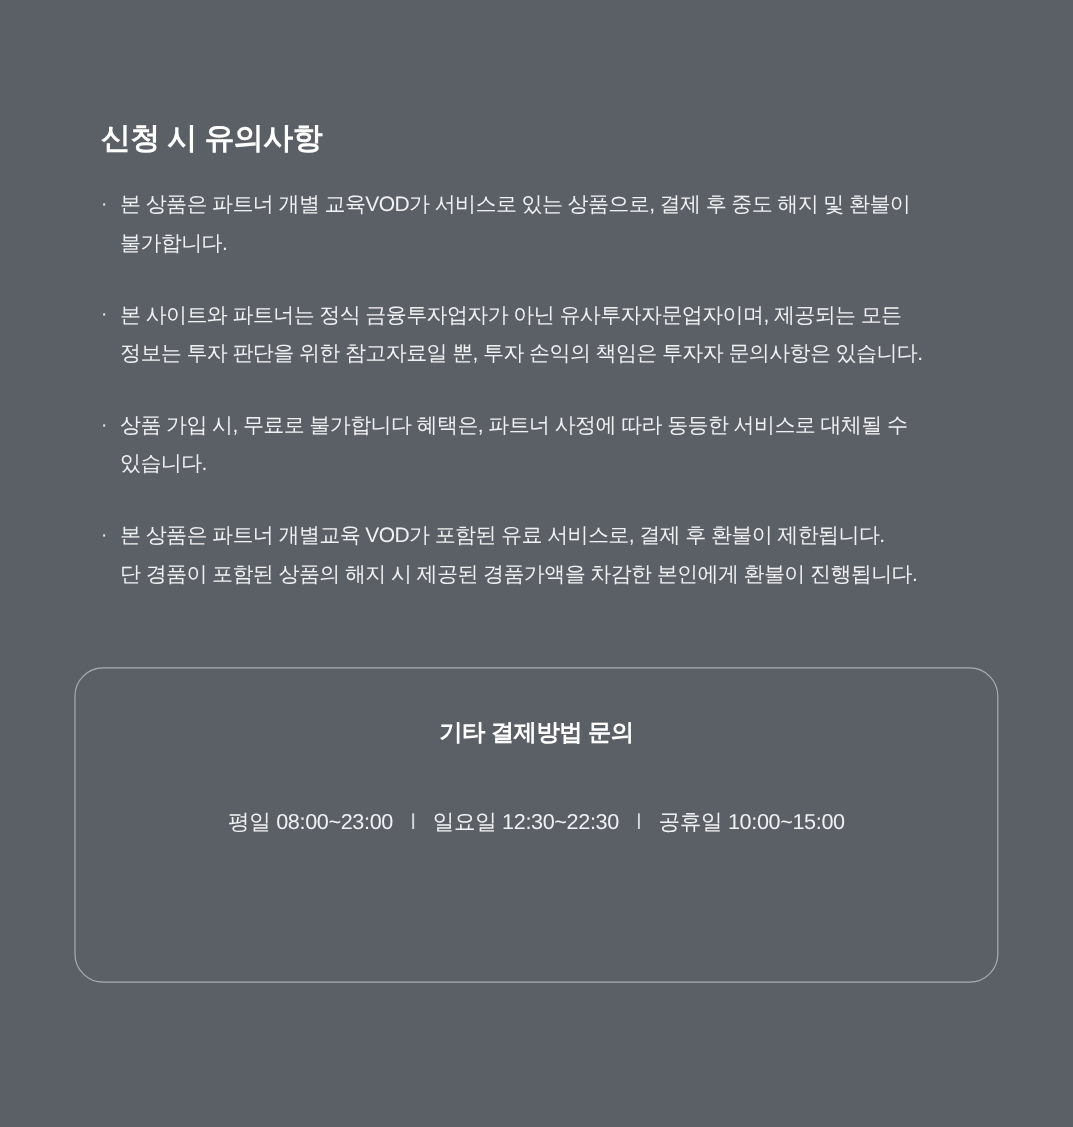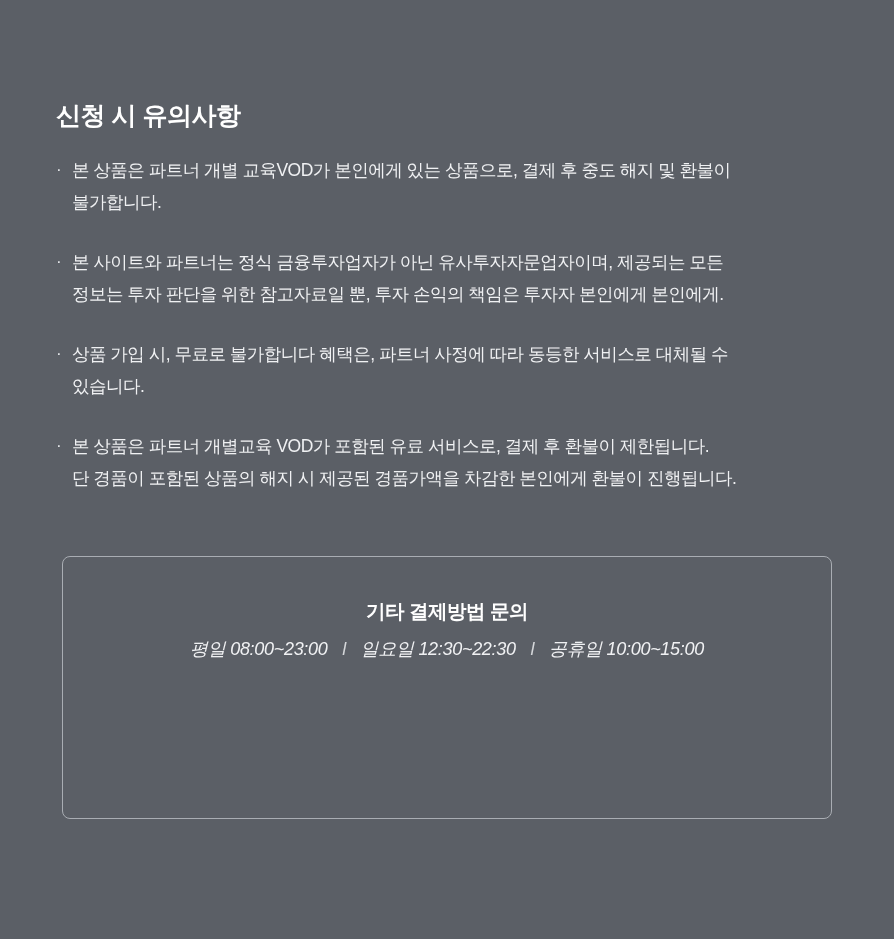--- a/index.html
+++ b/index.html
@@ -12,21 +12,21 @@
     background: #5b5f66;
     font-family: "Liberation Sans", sans-serif;
     color: #ffffff;
     overflow: hidden;
   }
   .page {
     position: relative;
     width: 894px;
     height: 826px;
     box-sizing: border-box;
-    padding: 0 56px;
+    padding: 0 84px;
   }
   .notice-title {
     font-size: 25px;
     font-weight: bold;
     letter-spacing: -0.5px;
     color: #ffffff;
     margin: 0;
     padding-top: 100px;
     line-height: 1.2;
   }
@@ -58,21 +58,21 @@
     white-space: pre-line;
   }
   .contact-box {
     position: absolute;
     left: 62px;
     top: 556px;
     width: 770px;
     height: 263px;
     box-sizing: border-box;
     border: 1px solid #a9adb3;
-    border-radius: 8px;
+    border-radius: 24px;
     text-align: center;
   }
   .contact-heading {
     font-size: 19.5px;
     font-weight: bold;
     letter-spacing: -0.5px;
     color: #ffffff;
     margin-top: 43px;
     line-height: 1.2;
   }
@@ -81,47 +81,46 @@
     font-weight: bold;
     letter-spacing: -0.5px;
     color: #ffffff;
     margin-top: 14px;
     line-height: 1.2;
   }
   .contact-hours {
     font-size: 18px;
     letter-spacing: -0.3px;
     color: #f0f1f3;
-    margin-top: 16px;
+    margin-top: 52px;
     line-height: 1.2;
-    font-style: italic;
   }
   .hours-sep {
     display: inline-block;
     padding: 0 10px;
     color: #d5d7da;
   }
 </style>
 </head>
 <body>
 
 <div class="page">
 
   <h2 class="notice-title">신청 시 유의사항</h2>
 
   <ul class="notice-list">
     <li class="notice-item">
       <span class="bullet">·</span>
-      <span class="notice-text">본 상품은 파트너 개별 교육VOD가 본인에게 있는 상품으로, 결제 후 중도 해지 및 환불이
+      <span class="notice-text">본 상품은 파트너 개별 교육VOD가 서비스로 있는 상품으로, 결제 후 중도 해지 및 환불이
 불가합니다.</span>
     </li>
     <li class="notice-item">
       <span class="bullet">·</span>
       <span class="notice-text">본 사이트와 파트너는 정식 금융투자업자가 아닌 유사투자자문업자이며, 제공되는 모든
-정보는 투자 판단을 위한 참고자료일 뿐, 투자 손익의 책임은 투자자 본인에게 본인에게.</span>
+정보는 투자 판단을 위한 참고자료일 뿐, 투자 손익의 책임은 투자자 문의사항은 있습니다.</span>
     </li>
     <li class="notice-item">
       <span class="bullet">·</span>
       <span class="notice-text">상품 가입 시, 무료로 불가합니다 혜택은, 파트너 사정에 따라 동등한 서비스로 대체될 수
 있습니다.</span>
     </li>
     <li class="notice-item">
       <span class="bullet">·</span>
       <span class="notice-text">본 상품은 파트너 개별교육 VOD가 포함된 유료 서비스로, 결제 후 환불이 제한됩니다.
 단 경품이 포함된 상품의 해지 시 제공된 경품가액을 차감한 본인에게 환불이 진행됩니다.</span>

